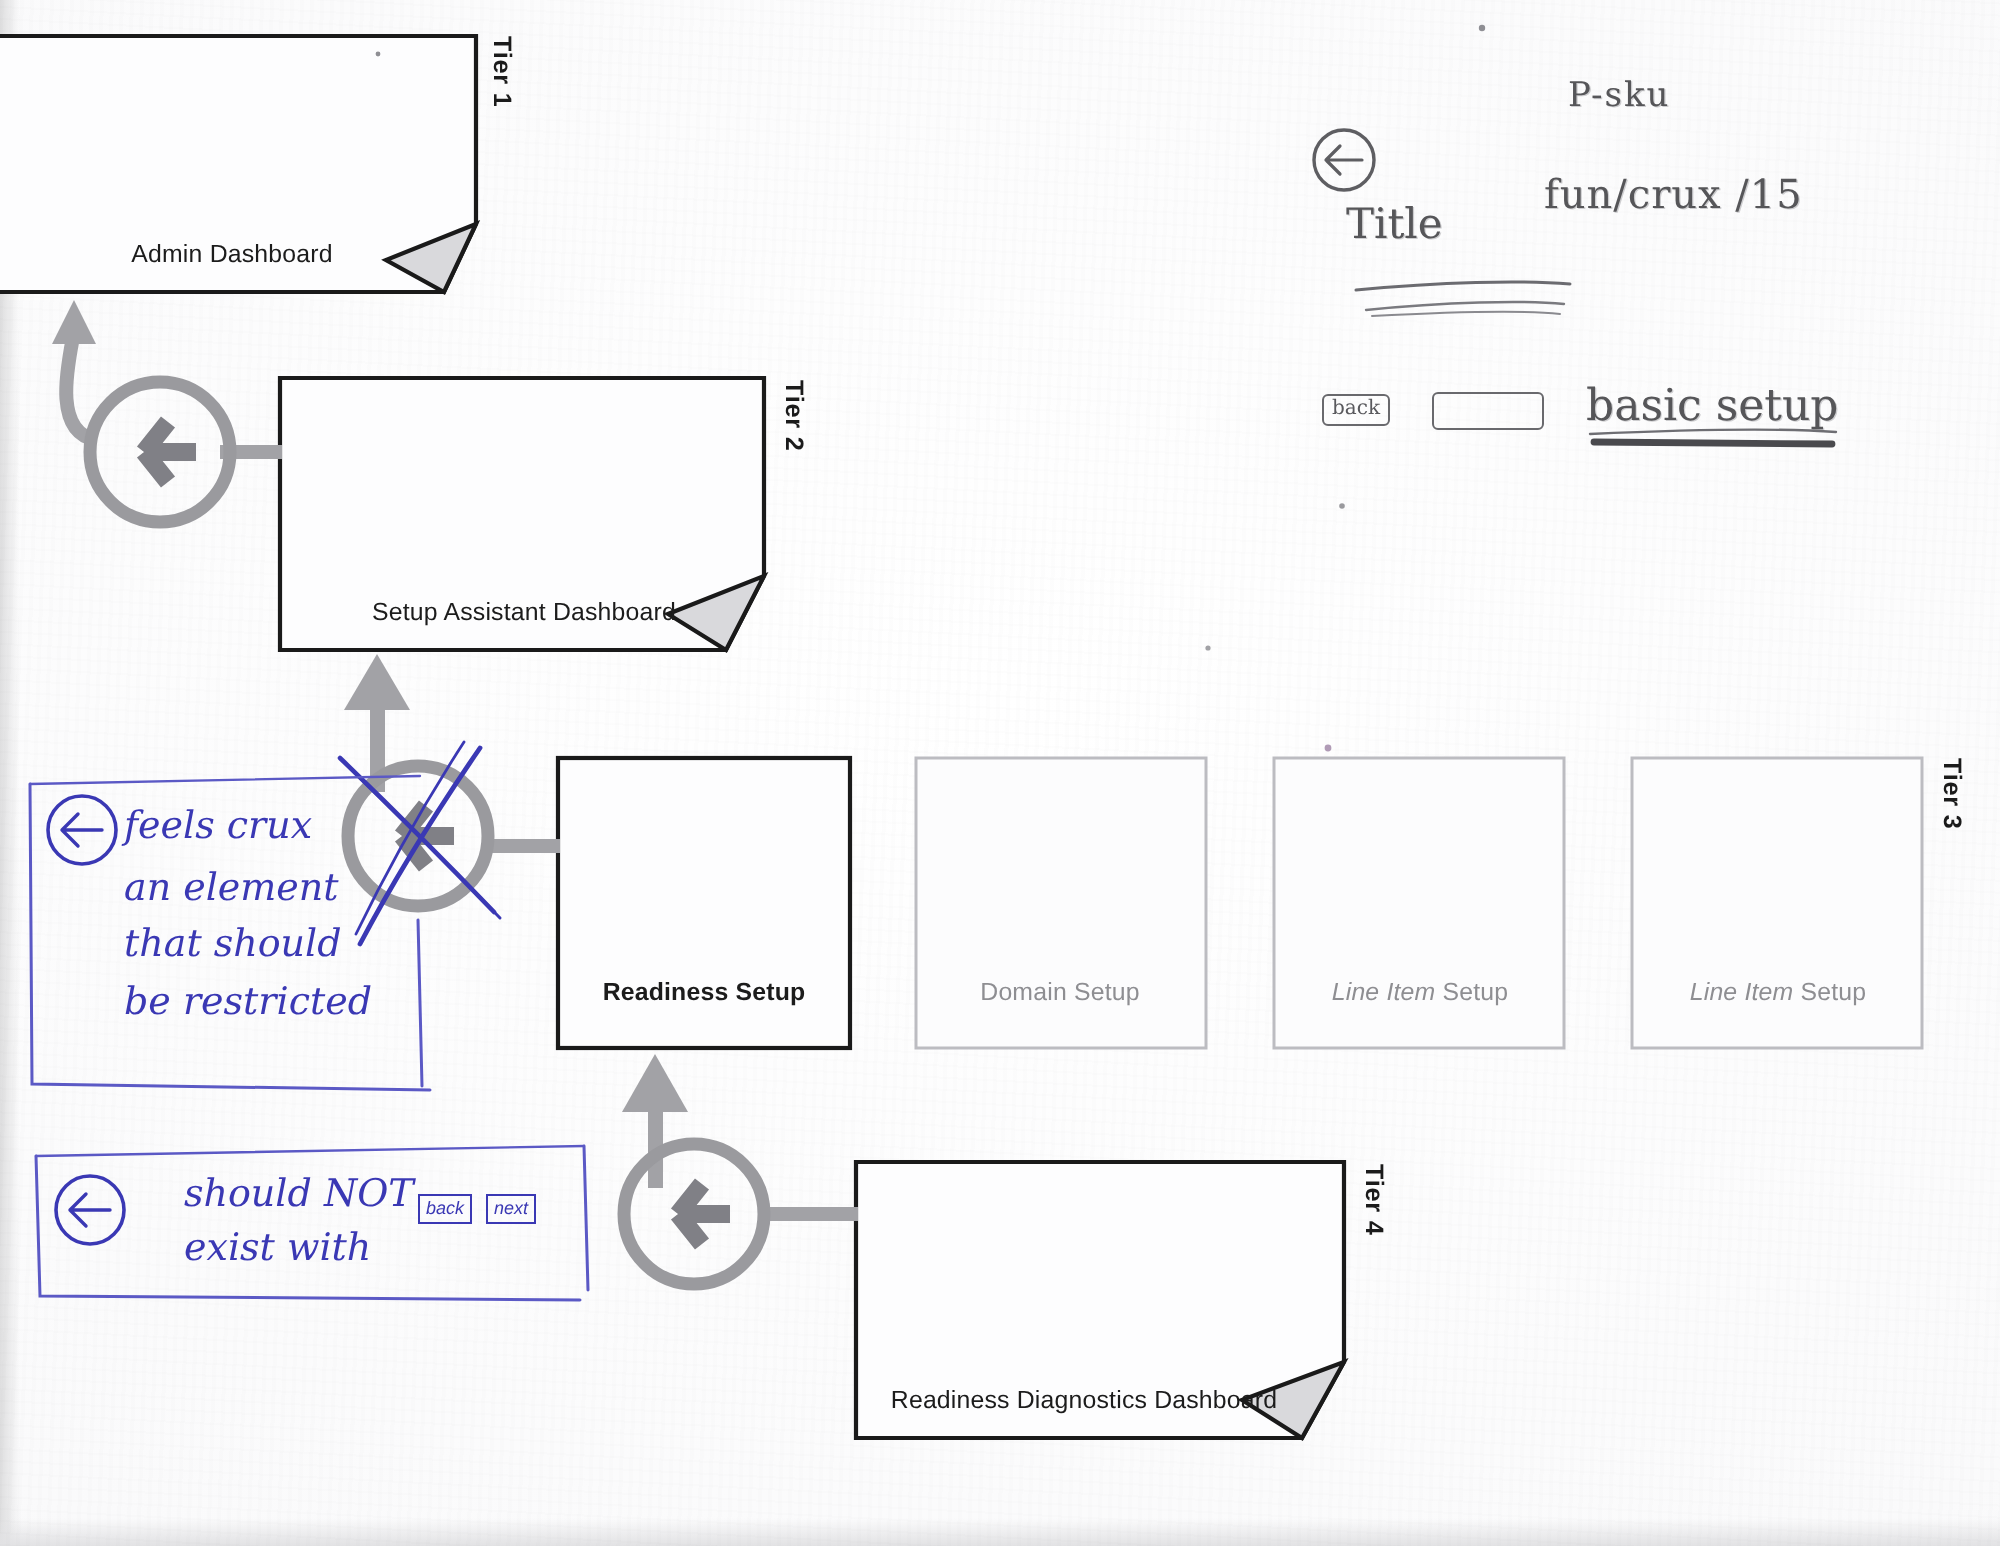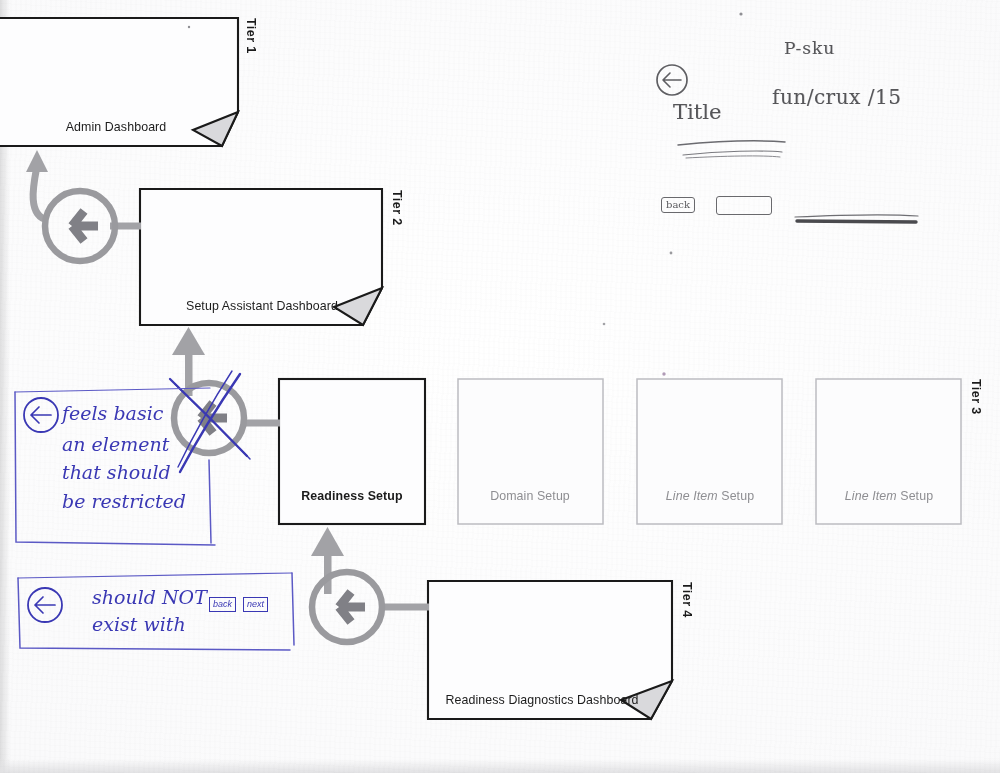--- a/index.html
+++ b/index.html
@@ -228,29 +228,30 @@
     <span class="it">Line Item</span><span> Setup</span>
   </div>
 
   <div class="boxlabel" style="left:542px;top:655px;">Readiness Diagnostics Dashboard</div>
 
   <div class="tierlabel" style="left:244px;top:18px;">Tier 1</div>
   <div class="tierlabel" style="left:390px;top:190px;">Tier 2</div>
   <div class="tierlabel" style="left:969px;top:379px;">Tier 3</div>
   <div class="tierlabel" style="left:680px;top:582px;">Tier 4</div>
 
-  <div class="hand ink" style="left:62px;top:402px;font-size:19px;">feels basic</div>
+  <div class="hand ink" style="left:62px;top:402px;font-size:19px;">feels crux</div>
   <div class="hand ink" style="left:62px;top:433px;font-size:19px;">an element</div>
   <div class="hand ink" style="left:62px;top:461px;font-size:19px;text-align:center;">that should</div>
   <div class="hand ink" style="left:62px;top:490px;font-size:19px;">be restricted</div>
 
   <div class="hand ink" style="left:92px;top:586px;font-size:19px;">should NOT</div>
   <div class="hand ink" style="left:92px;top:613px;font-size:19px;">exist with</div>
   <div class="tiny-btn" style="left:209px;top:597px;">back</div>
   <div class="tiny-btn" style="left:243px;top:597px;">next</div>
 
   <div class="hand pencil" style="left:784px;top:38px;font-size:17px;letter-spacing:1px;">P-sku</div>
   <div class="hand pencil" style="left:772px;top:85px;font-size:20px;letter-spacing:0.5px;">fun/crux /15</div>
   <div class="hand pencil" style="left:673px;top:100px;font-size:21px;">Title</div>
 
   <div class="pencil-btn" style="left:661px;top:197px;">back</div>
   <div class="pencil-empty" style="left:716px;top:196px;width:54px;height:17px;"></div>
+  <div class="hand pencil" style="left:793px;top:191px;font-size:22px;">basic setup</div>
 </div>
 
 </body></html>

